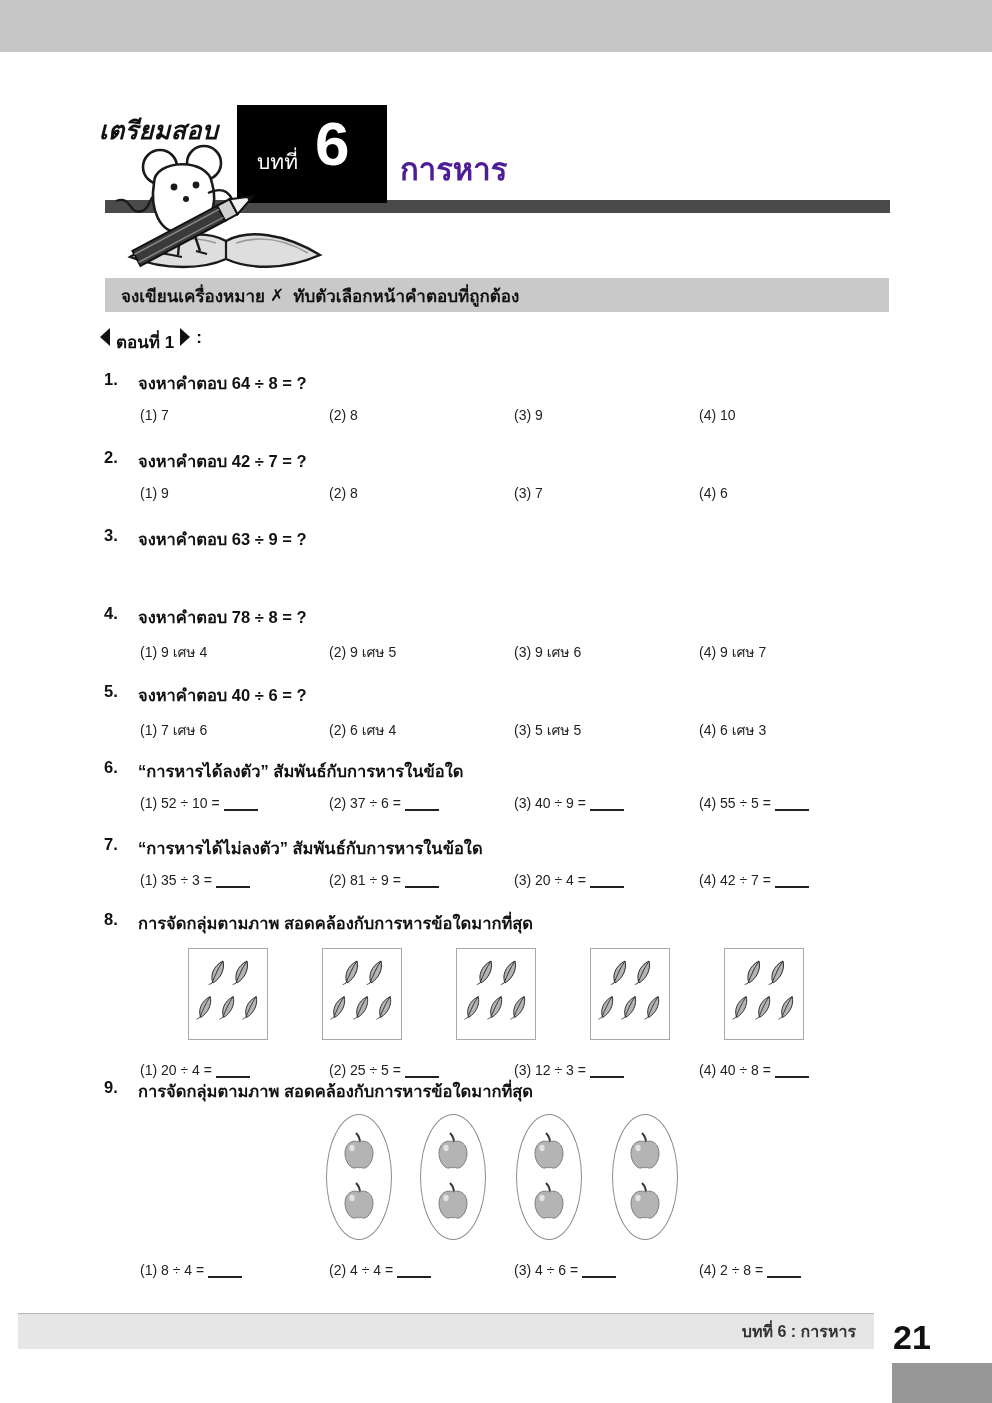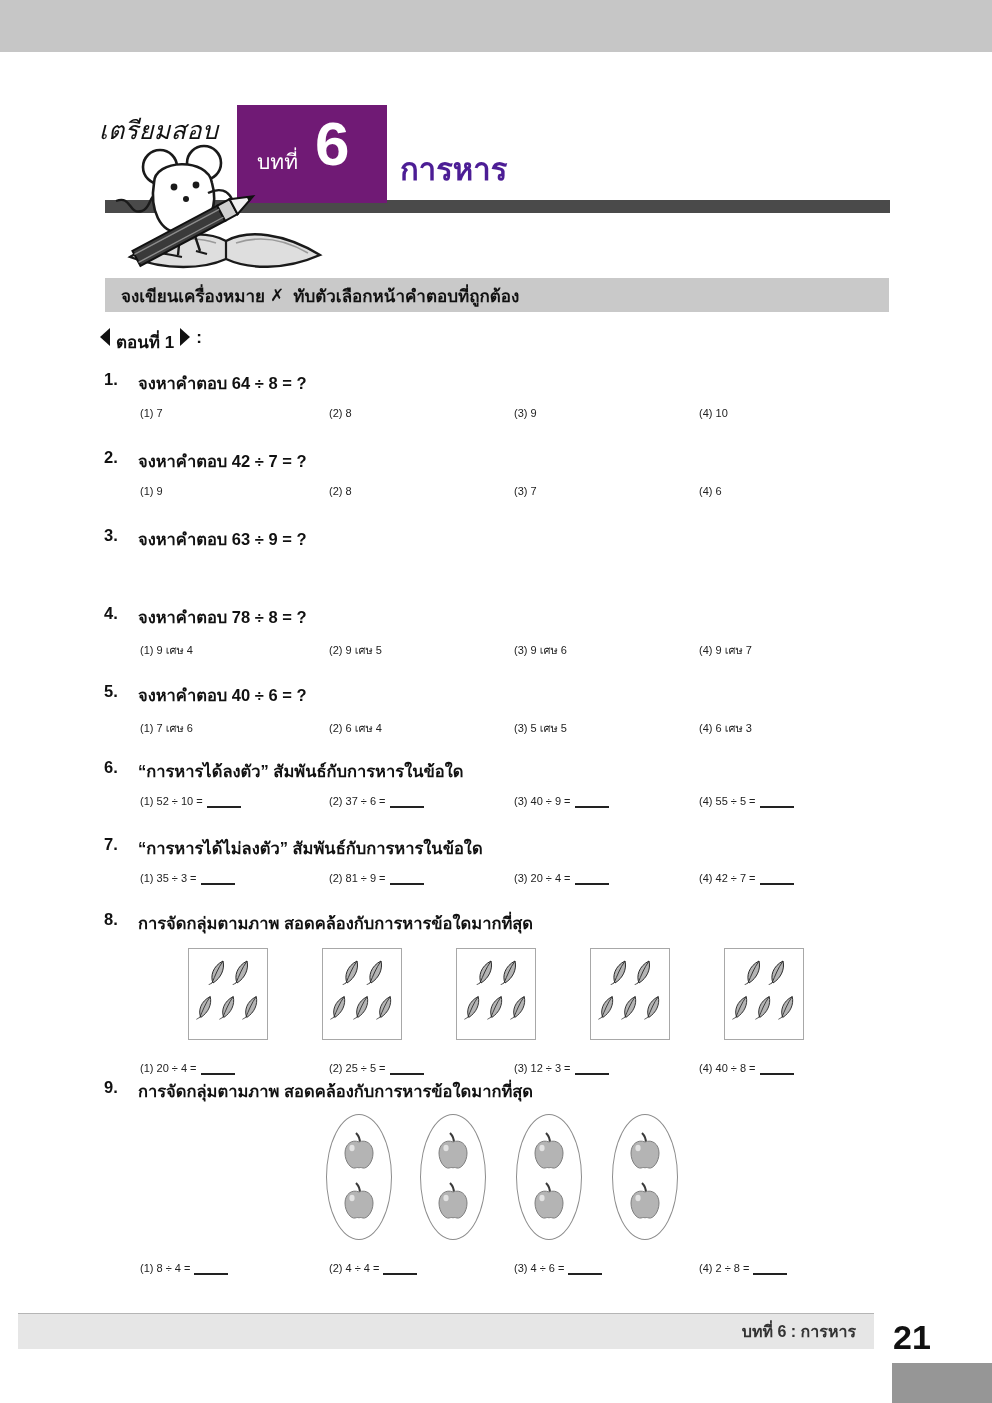--- a/index.html
+++ b/index.html
@@ -30,33 +30,33 @@
     width: 992px; height: 175px;
   }
   .hdr-rule {
     position: absolute; left: 105px; top: 148px;
     width: 785px; height: 13px;
     background: #4a4a4a;
   }
   .hdr-chapbox {
     position: absolute; left: 237px; top: 53px;
     width: 150px; height: 98px;
-    background: #701a75;
+    background: #000000;
   }
   .hdr-chaplabel {
     position: absolute; left: 20px; top: 40px;
     color: #ffffff; font-size: 21px;
   }
   .hdr-chapnum {
     position: absolute; left: 78px; top: 8px;
     color: #ffffff; font-size: 62px; font-weight: bold; line-height: 1;
   }
   .hdr-prep {
     position: absolute; left: 99px; top: 58px;
-    font-size: 25px; font-weight: normal; font-style: italic;
+    font-size: 25px; font-weight: bold; font-style: italic;
     color: #111111; letter-spacing: .5px;
   }
   .hdr-title {
     position: absolute; left: 400px; top: 92px;
     font-size: 31px; font-weight: bold; color: #4c1d95;
   }
   .mascot { position: absolute; left: 108px; top: 85px; }
 
   
   .instr-bar {
@@ -91,21 +91,21 @@
   .qlist { position: absolute; left: 0; top: 0; width: 992px; }
   .q { position: absolute; left: 104px; width: 800px; }
   .q-head { display: flex; font-size: 16.5px; font-weight: bold; color: #111; }
   .q-num { width: 34px; flex: none; }
   .q-text { white-space: pre; }
   .opts {
     position: relative; height: 26px; margin-top: 11px;
   }
   .opt {
     position: absolute; top: 0;
-    font-size: 11px; color: #222; white-space: pre;
+    font-size: 14px; color: #222; white-space: pre;
   }
   .opt .lbl { color: #222; }
   .opt .blank {
     display: inline-block; width: 34px;
     border-bottom: 2px solid #222;
     margin-left: 4px; vertical-align: -3px; height: 13px;
   }
   .o1 { left: 36px; }
   .o2 { left: 225px; }
   .o3 { left: 410px; }

